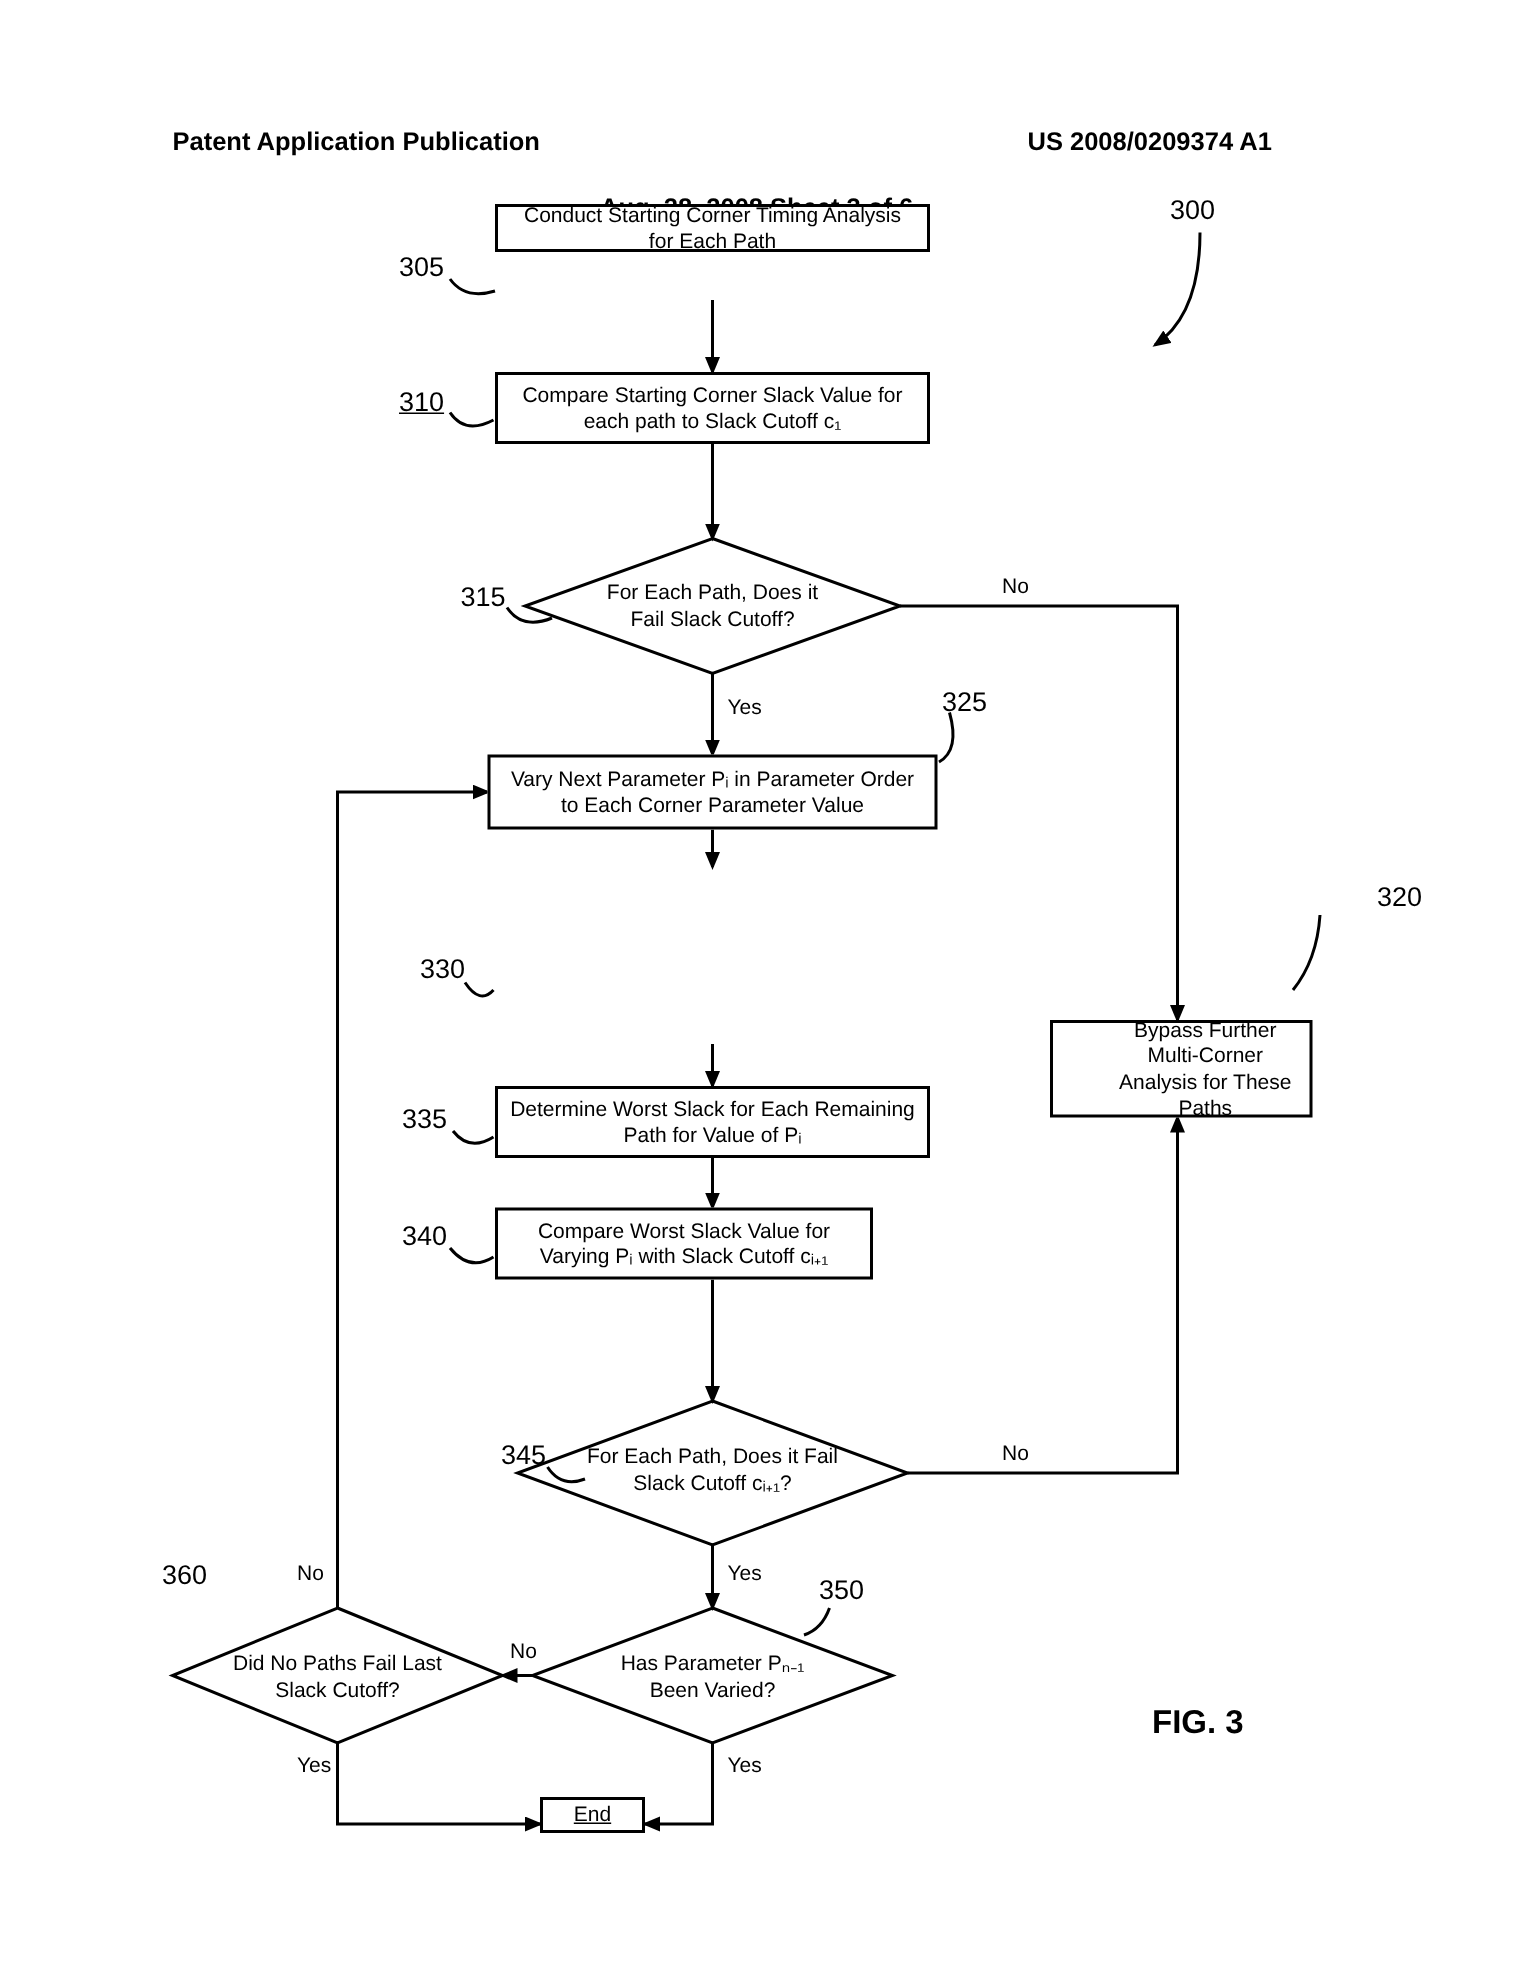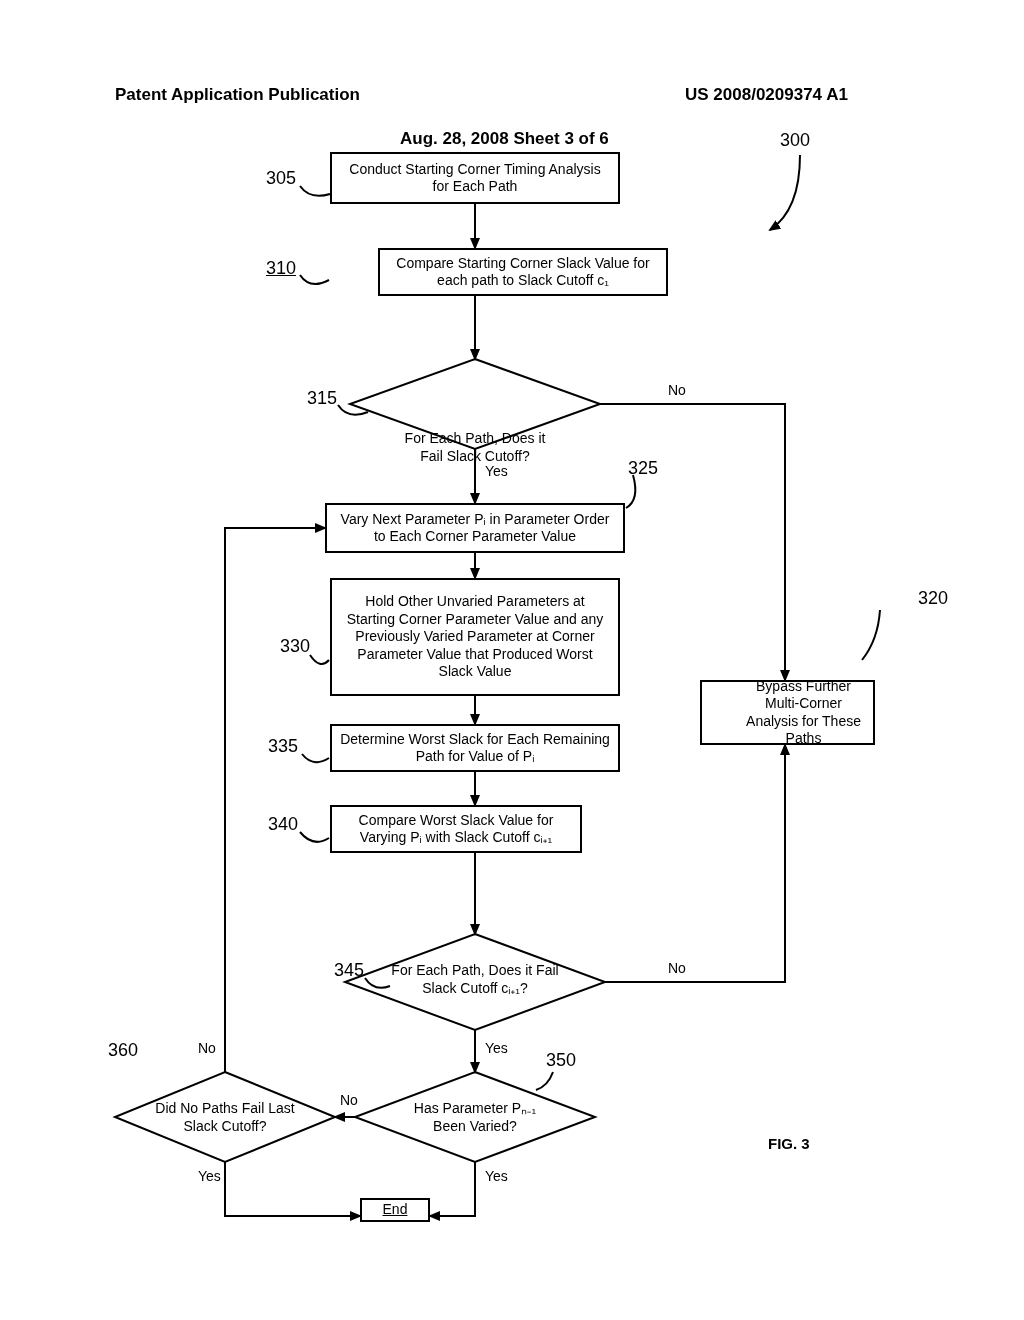--- a/index.html
+++ b/index.html
@@ -62,21 +62,21 @@
     position: absolute;
     font-size: 18px;
     text-align: center;
   }
   .edge-label {
     position: absolute;
     font-size: 14px;
   }
   .fig-label {
     position: absolute;
-    font-size: 15px;
+    font-size: 22px;
     font-weight: bold;
   }
 </style>
 </head>
 <body>
 <div class="page">
 
 <div class="header">
   <span class="header-left">Patent Application Publication</span>
   <span class="header-mid">Aug. 28, 2008  Sheet 3 of 6</span>
@@ -135,46 +135,43 @@
 
   <path d="M 302,754 Q 313,768 329,758" fill="none" stroke="#000" stroke-width="2"></path>
 
   <path d="M 300,832 Q 313,848 329,838" fill="none" stroke="#000" stroke-width="2"></path>
 
   <path d="M 365,978 Q 374,992 390,986" fill="none" stroke="#000" stroke-width="2"></path>
 
   <path d="M 553,1072 Q 548,1086 536,1090" fill="none" stroke="#000" stroke-width="2"></path>
 </svg>
 
-<div class="box" style="left:330px; top:152px; width:290px; height:52px;">
+<div class="box" style="left:330px; top:136px; width:290px; height:32px;">
   <span>Conduct Starting Corner Timing Analysis for Each Path</span>
 </div>
-<div class="box" style="left:330px; top:248px; width:290px; height:48px;margin-left:48px;">
+<div class="box" style="left:330px; top:248px; width:290px; height:48px;">
   <span>Compare Starting Corner Slack Value for each path to Slack Cutoff c₁</span>
 </div>
 <div class="box" style="left:325px; top:503px; width:300px; height:50px;">
   <span>Vary Next Parameter Pᵢ in Parameter Order to Each Corner Parameter Value</span>
-</div>
-<div class="box" style="left:330px; top:578px; width:290px; height:118px;">
-  <span>Hold Other Unvaried Parameters at Starting Corner Parameter Value and any Previously Varied Parameter at Corner Parameter Value that Produced Worst Slack Value</span>
 </div>
 <div class="box" style="left:330px; top:724px; width:290px; height:48px;">
   <span>Determine Worst Slack for Each Remaining Path for Value of Pᵢ</span>
 </div>
 <div class="box" style="left:330px; top:805px; width:252px; height:48px;">
   <span>Compare Worst Slack Value for Varying Pᵢ with Slack Cutoff cᵢ₊₁</span>
 </div>
 <div class="box" style="left:700px; top:680px; width:175px; height:65px;padding-left:40px;">
   <span>Bypass Further Multi-Corner Analysis for These Paths</span>
 </div>
 <div class="box" style="left:360px; top:1198px; width:70px; height:24px;text-decoration:underline;">
   <span>End</span>
 </div>
 
-<div class="diamond-label" style="left:395px; top:386px; width:160px;margin-top:44px;">For Each Path, Does it Fail Slack Cutoff?</div>
+<div class="diamond-label" style="left:395px; top:386px; width:160px;">For Each Path, Does it Fail Slack Cutoff?</div>
 <div class="diamond-label" style="left:390px; top:962px; width:170px;">For Each Path, Does it Fail Slack Cutoff cᵢ₊₁?</div>
 <div class="diamond-label" style="left:400px; top:1100px; width:150px;">Has Parameter Pₙ₋₁ Been Varied?</div>
 <div class="diamond-label" style="left:150px; top:1100px; width:150px;">Did No Paths Fail Last Slack Cutoff?</div>
 
 <div class="edge-label" style="left:668px; top:382px;">No</div>
 <div class="edge-label" style="left:485px; top:463px;">Yes</div>
 <div class="edge-label" style="left:668px; top:960px;">No</div>
 <div class="edge-label" style="left:485px; top:1040px;">Yes</div>
 <div class="edge-label" style="left:485px; top:1168px;">Yes</div>
 <div class="edge-label" style="left:340px; top:1092px;">No</div>

